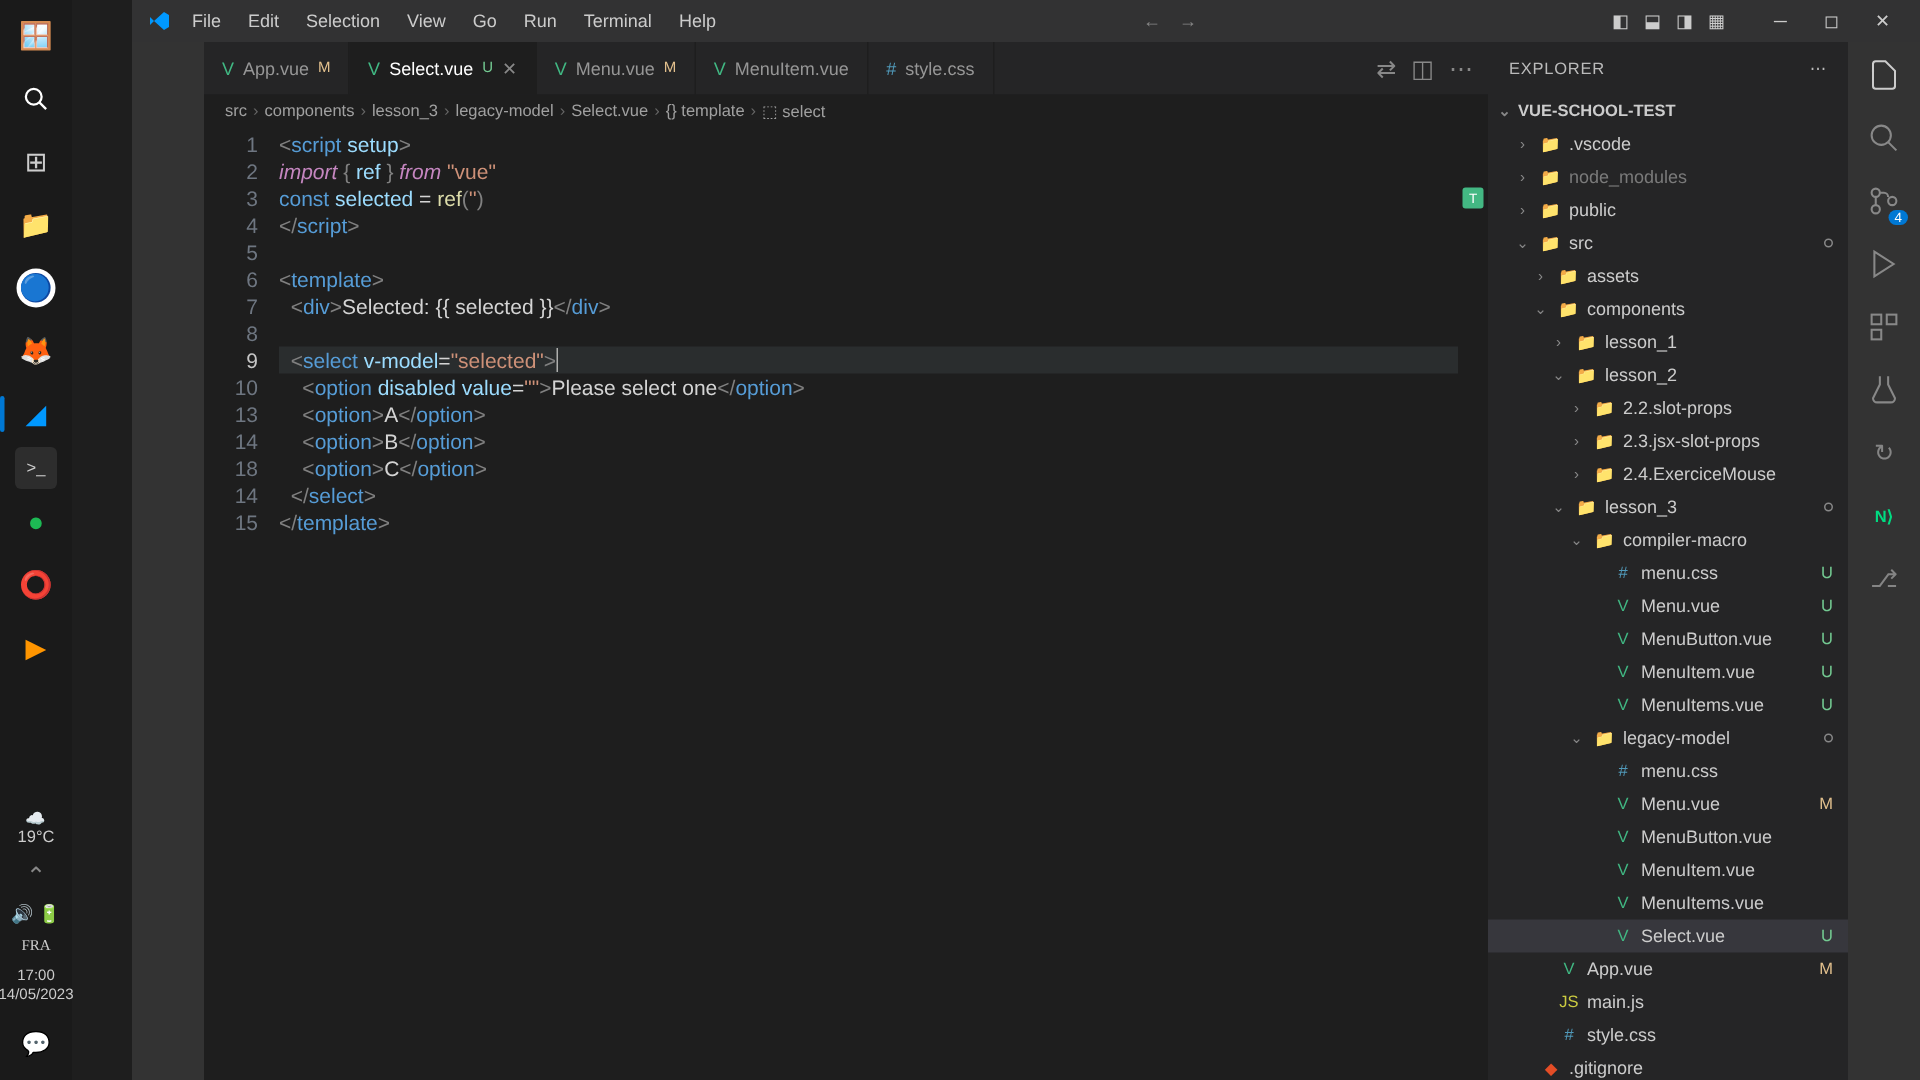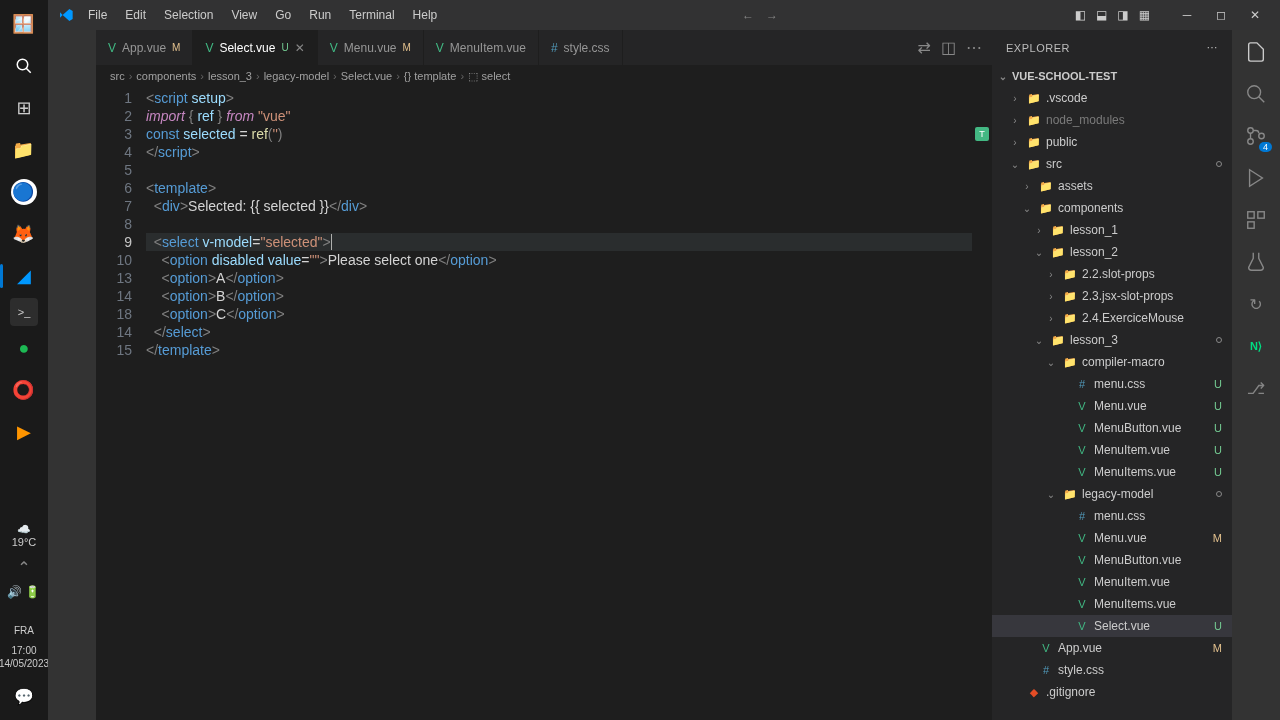--- a/index.html
+++ b/index.html
@@ -1,25 +1,25 @@
 <!DOCTYPE html>
 <html><head>
 <meta charset="utf-8">
 <style>
 * { margin: 0; padding: 0; box-sizing: border-box; font-family: "Segoe UI", sans-serif; }
 body { background: #1e1e1e; color: #cccccc; width: 1280px; height: 720px; overflow: hidden; display: flex; }
 .taskbar { width: 48px; background: #1a1a1a; display: flex; flex-direction: column; align-items: center; padding-top: 4px; gap: 2px; }
 .tb-item { width: 40px; height: 40px; display: flex; align-items: center; justify-content: center; font-size: 18px; border-radius: 4px; position: relative; }
 .tb-item.active::before { content: ""; position: absolute; left: -4px; width: 3px; height: 24px; background: #0078d4; border-radius: 2px; }
 .tb-weather { font-size: 11px; text-align: center; color: #ccc; margin-top: auto; }
-.tb-lang { font-size: 10px; color: #ccc; margin-top: 24px; }
+.tb-lang { font-size: 10px; color: #ccc; margin-top: 7px; font-family: Liberation Serif, serif; }
 .tb-time { font-size: 10px; color: #ccc; text-align: center; margin-top: 6px; line-height: 1.3; }
 .tb-notif { width: 32px; height: 32px; margin: 8px 0; display: flex; align-items: center; justify-content: center; }
 
-.vscode { flex: 1; display: flex; flex-direction: column; background: #1e1e1e; }
+.vscode { flex: 1; display: flex; flex-direction: column; background: #1e1e1e; margin-left: 40px; }
 .titlebar { height: 30px; background: #323233; display: flex; align-items: center; padding: 0 8px; gap: 4px; font-size: 12px; color: #cccccc; }
 .tb-logo { width: 20px; height: 20px; display: flex; align-items: center; justify-content: center; color: #0098ff; }
 .menubar { display: flex; gap: 2px; }
 .menu-item { padding: 2px 8px; cursor: pointer; }
 .tb-center { flex: 1; display: flex; justify-content: center; align-items: center; gap: 8px; }
 .tb-nav { display: flex; gap: 12px; color: #888; }
 .tb-search { width: 440px; height: 22px; background: #3c3c3c; border: 1px solid #464647; border-radius: 5px; display: flex; align-items: center; justify-content: center; font-size: 12px; color: #999; gap: 6px; }
 .tb-right { display: flex; gap: 10px; align-items: center; color: #ccc; }
 .win-ctrl { display: flex; gap: 0; margin-left: 10px; }
 .win-btn { width: 34px; height: 28px; display: flex; align-items: center; justify-content: center; cursor: pointer; }
@@ -379,20 +379,25 @@
             <span class="badge u">U</span>
           </div>
           <div class="tree-item" style="padding-left: 28px;">
             <span class="chev"></span>
             <span class="fi vue">V</span>
             <span>App.vue</span>
             <span class="badge m">M</span>
           </div>
           <div class="tree-item" style="padding-left: 28px;">
             <span class="chev"></span>
+            <span class="fi js">JS</span>
+            <span>main.js</span>
+          </div>
+          <div class="tree-item" style="padding-left: 28px;">
+            <span class="chev"></span>
             <span class="fi css">#</span>
             <span>style.css</span>
           </div>
           <div class="tree-item" style="padding-left: 16px;">
             <span class="chev"></span>
             <span class="fi git">◆</span>
             <span>.gitignore</span>
           </div>
         </div>
 

